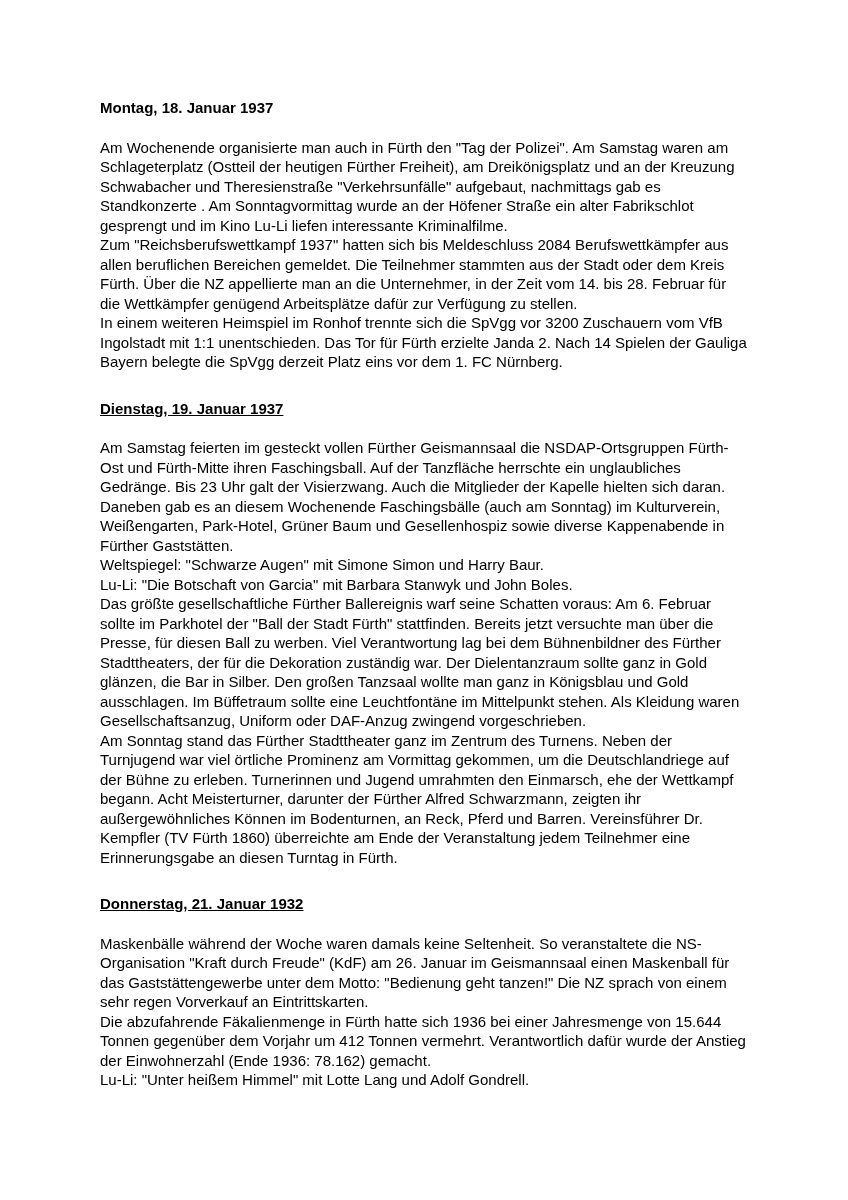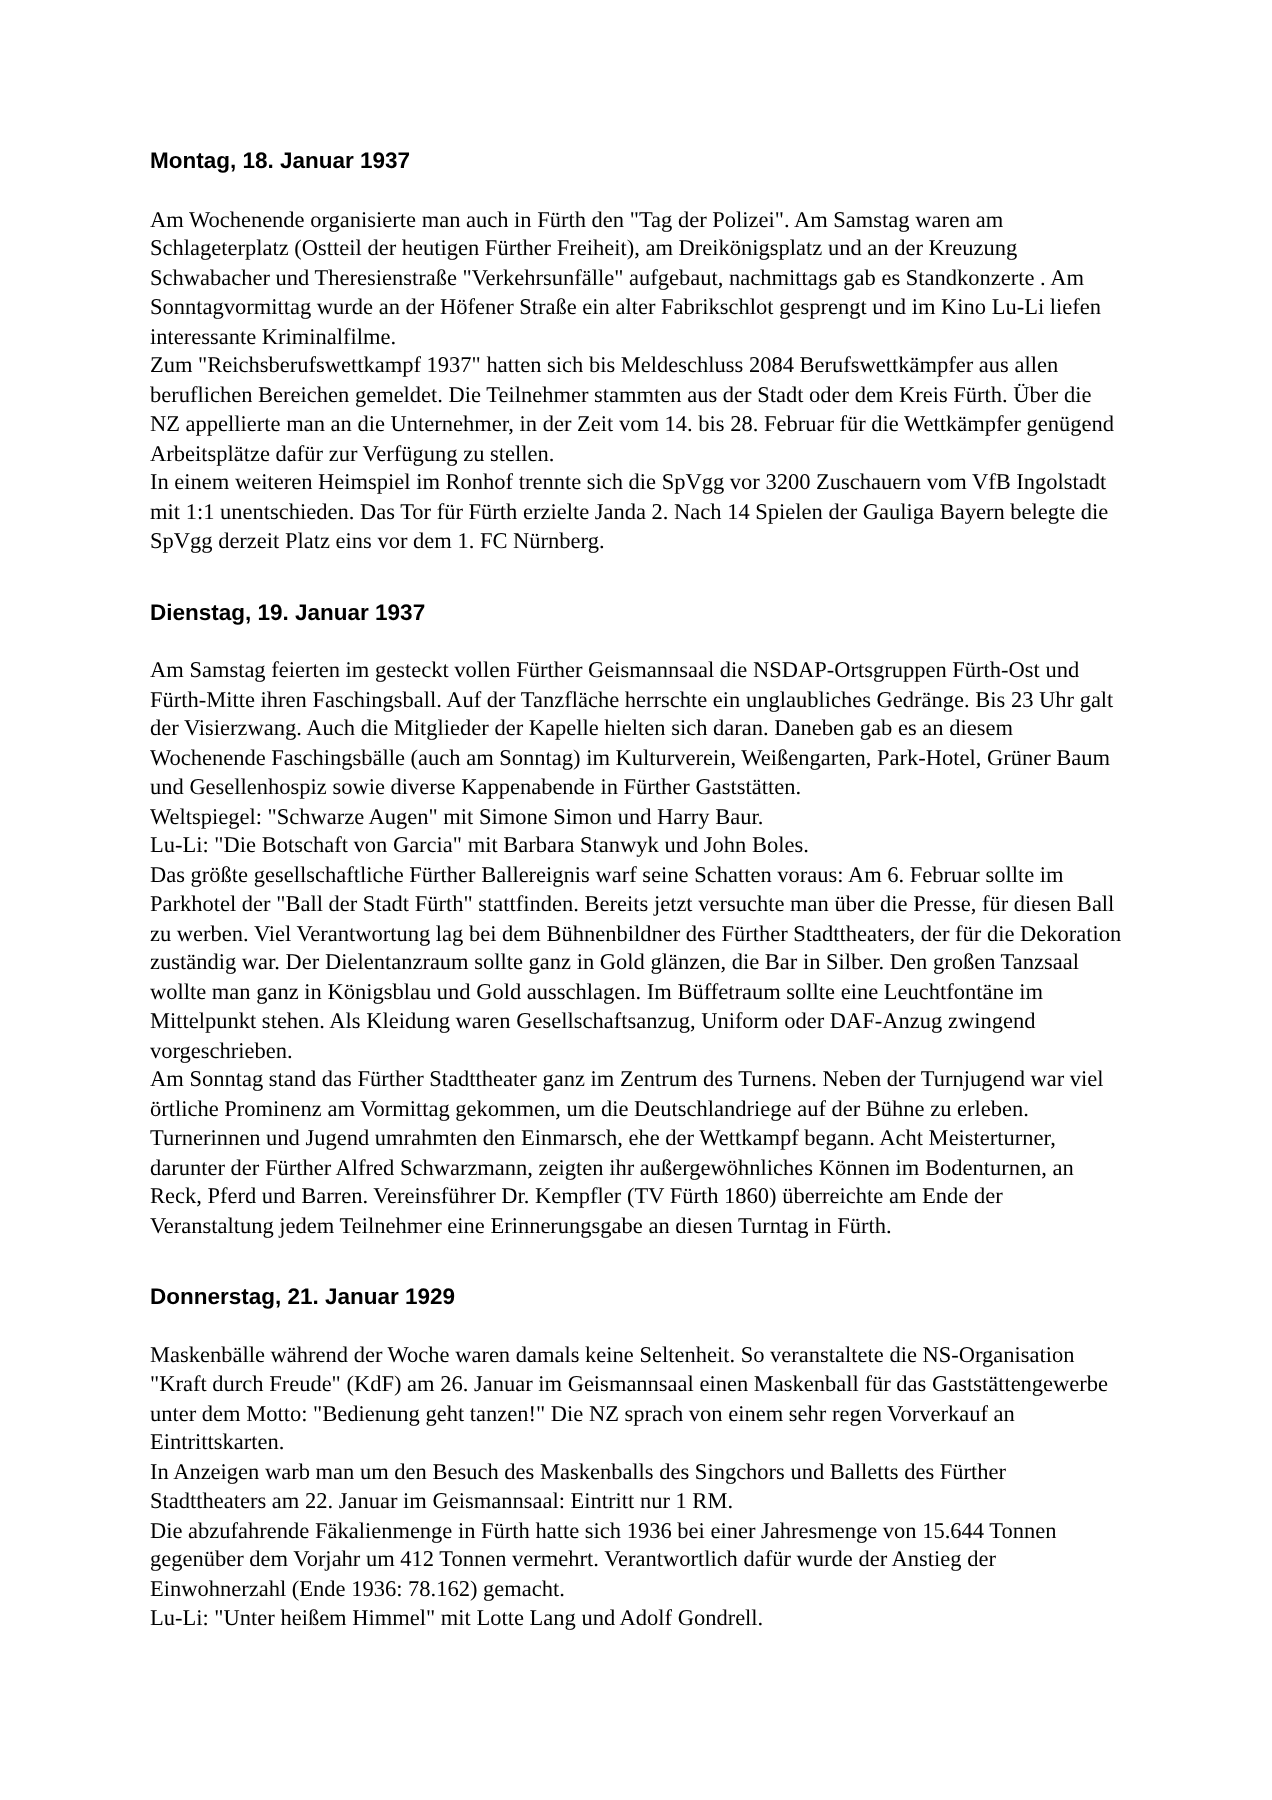--- a/index.html
+++ b/index.html
@@ -27,24 +27,24 @@
     font-size: 15px;
     line-height: 19.5px;
   }
   .section-heading {
     font-size: 15px;
     font-weight: bold;
     margin: 0 0 20px 0;
   }
   .section + .section .section-heading {
     margin-top: 27px;
+    text-decoration: underline;
   }
   .paragraph {
     margin: 0;
-    font-family: Liberation Serif, serif;
   }
 </style>
 </head>
 <body>
 
 <main class="page">
   <div class="content">
 
     <section class="section">
       <h2 class="section-heading">Montag, 18. Januar 1937</h2>
@@ -59,21 +59,20 @@
       <p class="paragraph">Weltspiegel: "Schwarze Augen" mit Simone Simon und Harry Baur.</p>
       <p class="paragraph">Lu-Li: "Die Botschaft von Garcia" mit Barbara Stanwyk und John Boles.</p>
     </section>
 
     <section class="section">
       <p class="paragraph">Das größte gesellschaftliche Fürther Ballereignis warf seine Schatten voraus: Am 6. Februar sollte im Parkhotel der "Ball der Stadt Fürth" stattfinden. Bereits jetzt versuchte man über die Presse, für diesen Ball zu werben. Viel Verantwortung lag bei dem Bühnenbildner des Fürther Stadttheaters, der für die Dekoration zuständig war. Der Dielentanzraum sollte ganz in Gold glänzen, die Bar in Silber. Den großen Tanzsaal wollte man ganz in Königsblau und Gold ausschlagen. Im Büffetraum sollte eine Leuchtfontäne im Mittelpunkt stehen. Als Kleidung waren Gesellschaftsanzug, Uniform oder DAF-Anzug zwingend vorgeschrieben.</p>
       <p class="paragraph">Am Sonntag stand das Fürther Stadttheater ganz im Zentrum des Turnens. Neben der Turnjugend war viel örtliche Prominenz am Vormittag gekommen, um die Deutschlandriege auf der Bühne zu erleben. Turnerinnen und Jugend umrahmten den Einmarsch, ehe der Wettkampf begann. Acht Meisterturner, darunter der Fürther Alfred Schwarzmann, zeigten ihr außergewöhnliches Können im Bodenturnen, an Reck, Pferd und Barren. Vereinsführer Dr. Kempfler (TV Fürth 1860) überreichte am Ende der Veranstaltung jedem Teilnehmer eine Erinnerungsgabe an diesen Turntag in Fürth.</p>
     </section>
 
     <section class="section">
-      <h2 class="section-heading">Donnerstag, 21. Januar 1929</h2>
+      <h2 class="section-heading">Donnerstag, 21. Januar 1932</h2>
       <p class="paragraph">Maskenbälle während der Woche waren damals keine Seltenheit. So veranstaltete die NS-Organisation "Kraft durch Freude" (KdF) am 26. Januar im Geismannsaal einen Maskenball für das Gaststättengewerbe unter dem Motto: "Bedienung geht tanzen!" Die NZ sprach von einem sehr regen Vorverkauf an Eintrittskarten.</p>
-      <p class="paragraph">In Anzeigen warb man um den Besuch des Maskenballs des Singchors und Balletts des Fürther Stadttheaters am 22. Januar im Geismannsaal: Eintritt nur 1 RM.</p>
       <p class="paragraph">Die abzufahrende Fäkalienmenge in Fürth hatte sich 1936 bei einer Jahresmenge von 15.644 Tonnen gegenüber dem Vorjahr um 412 Tonnen vermehrt. Verantwortlich dafür wurde der Anstieg der Einwohnerzahl (Ende 1936: 78.162) gemacht.</p>
       <p class="paragraph">Lu-Li: "Unter heißem Himmel" mit Lotte Lang und Adolf Gondrell.</p>
     </section>
 
   </div>
 </main>
 
 </body></html>

